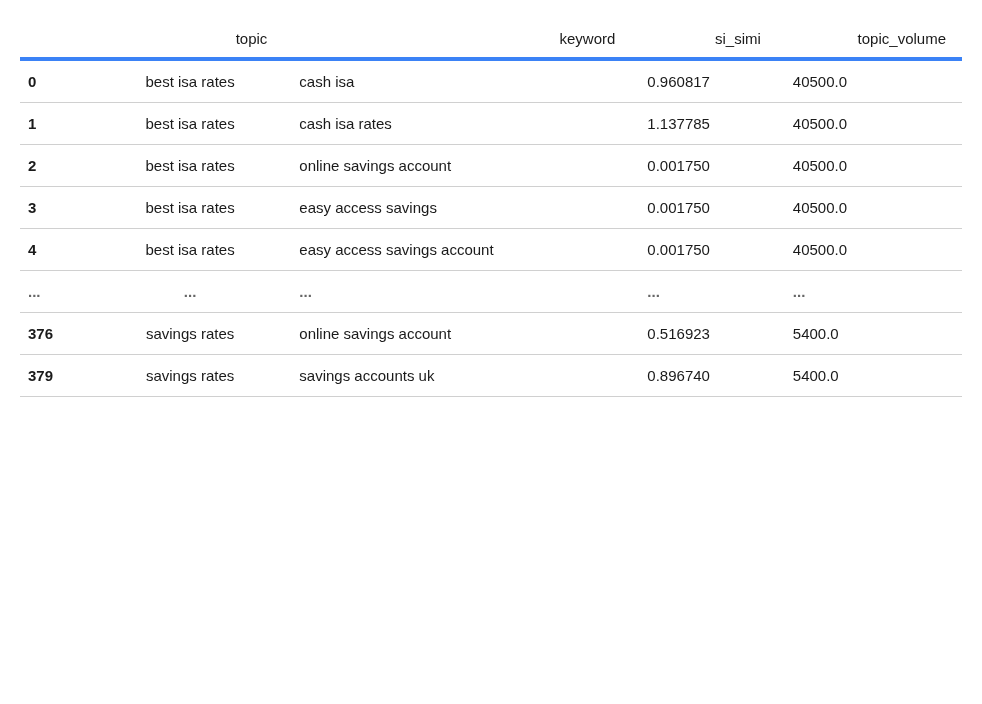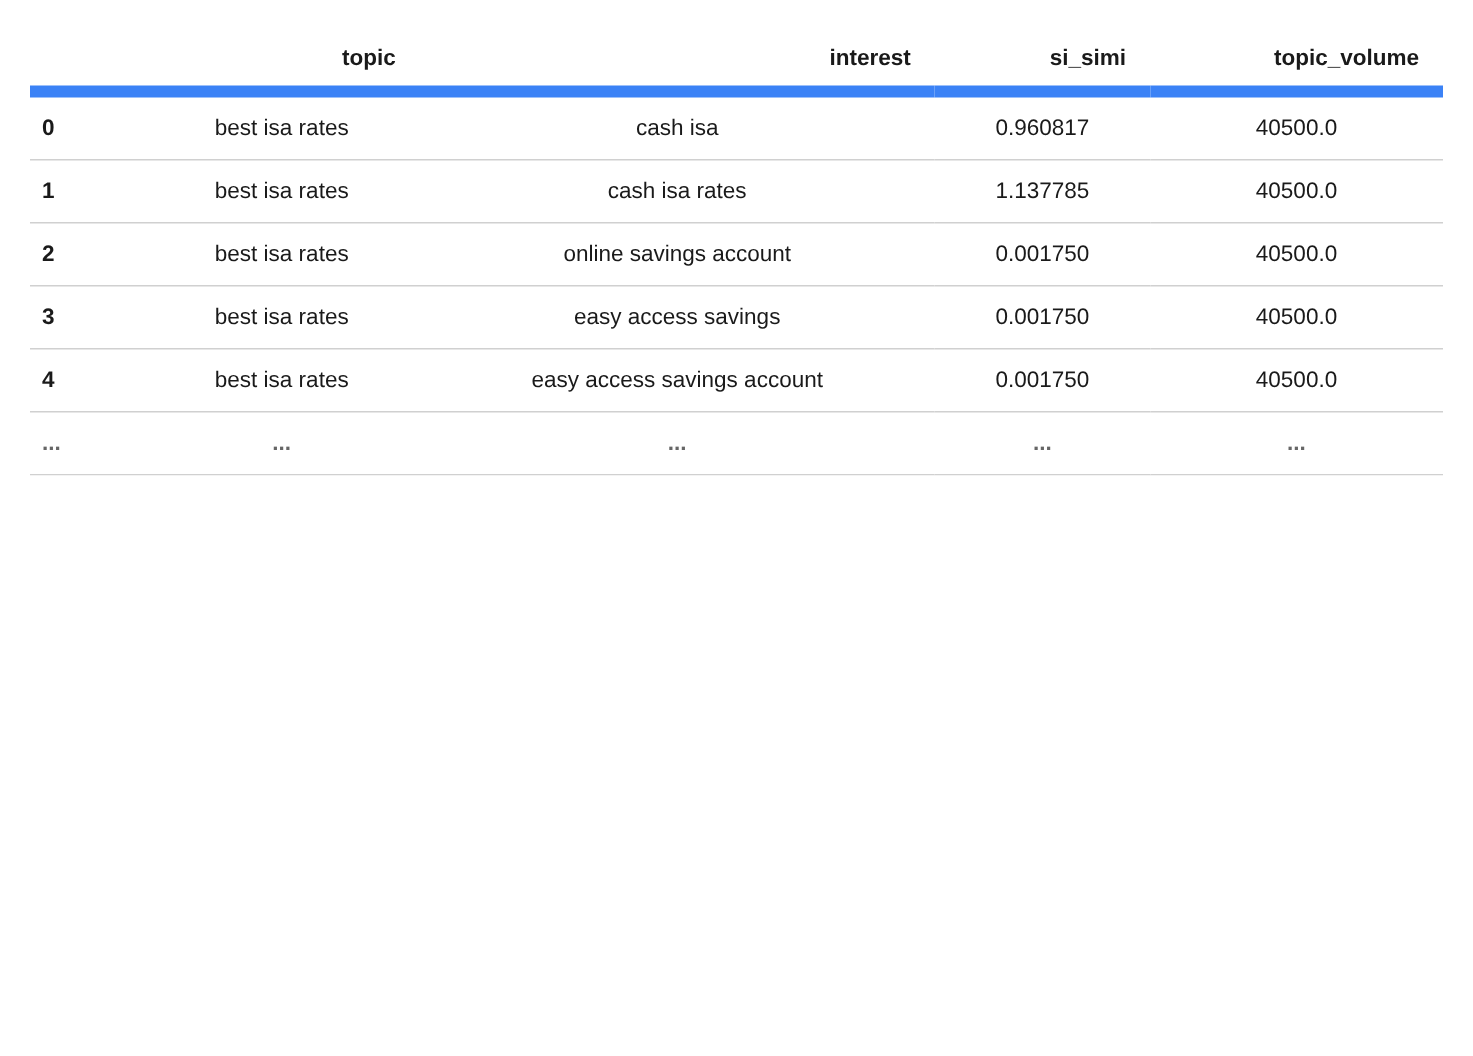--- a/index.html
+++ b/index.html
@@ -25,40 +25,40 @@
       overflow-x: auto;
     }
 
     table {
       width: 100%;
       border-collapse: collapse;
       font-size: 15px;
     }
 
     thead tr th {
-      font-weight: 700;
+      font-weight: 400;
       text-align: right;
       padding: 10px 16px;
-      border-bottom: 8px solid #3b82f6;
+      border-bottom: 4px solid #3b82f6;
       color: #1a1a1a;
       font-size: 15px;
     }
 
     thead tr th:first-child {
       text-align: left;
       padding-left: 8px;
     }
 
     tbody tr {
       border-bottom: 1px solid #d0d0d0;
     }
 
     tbody tr td {
       padding: 12px 16px;
-      text-align: center;
+      text-align: left;
       color: #1a1a1a;
       font-size: 15px;
     }
 
     tbody tr td:first-child {
       text-align: left;
       font-weight: 700;
       padding-left: 8px;
       min-width: 50px;
     }
@@ -80,21 +80,21 @@
   </style>
 </head>
 <body>
 
 <div class="table-container">
   <table>
     <thead>
       <tr>
         <th></th>
         <th>topic</th>
-        <th>interest</th>
+        <th>keyword</th>
         <th>si_simi</th>
         <th>topic_volume</th>
       </tr>
     </thead>
     <tbody id="table-body">
     <tr>
           <td>0</td>
           <td>best isa rates</td>
           <td>cash isa</td>
           <td>0.960817</td>
@@ -128,15 +128,29 @@
           <td>0.001750</td>
           <td>40500.0</td>
         </tr>
         <tr class="ellipsis-row">
           <td>...</td>
           <td>...</td>
           <td>...</td>
           <td>...</td>
           <td>...</td>
         </tr>
+        <tr>
+          <td>376</td>
+          <td>savings rates</td>
+          <td>online savings account</td>
+          <td>0.516923</td>
+          <td>5400.0</td>
+        </tr>
+        <tr>
+          <td>379</td>
+          <td>savings rates</td>
+          <td>savings accounts uk</td>
+          <td>0.896740</td>
+          <td>5400.0</td>
+        </tr>
       </tbody>
   </table>
 </div>
 
 </body></html>

